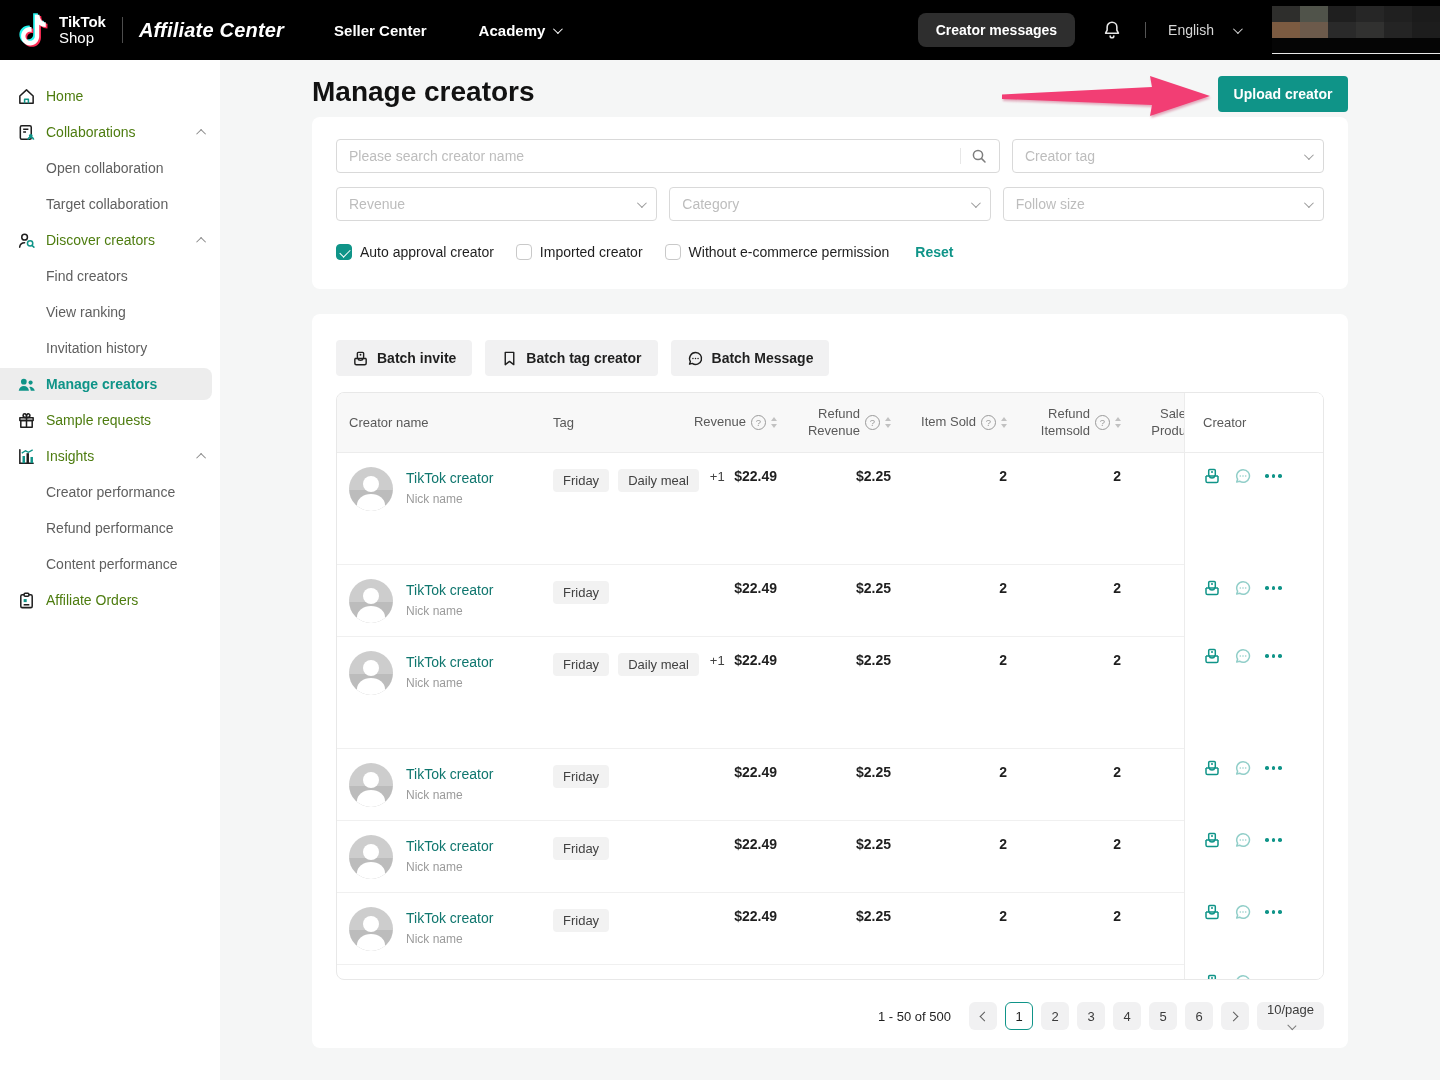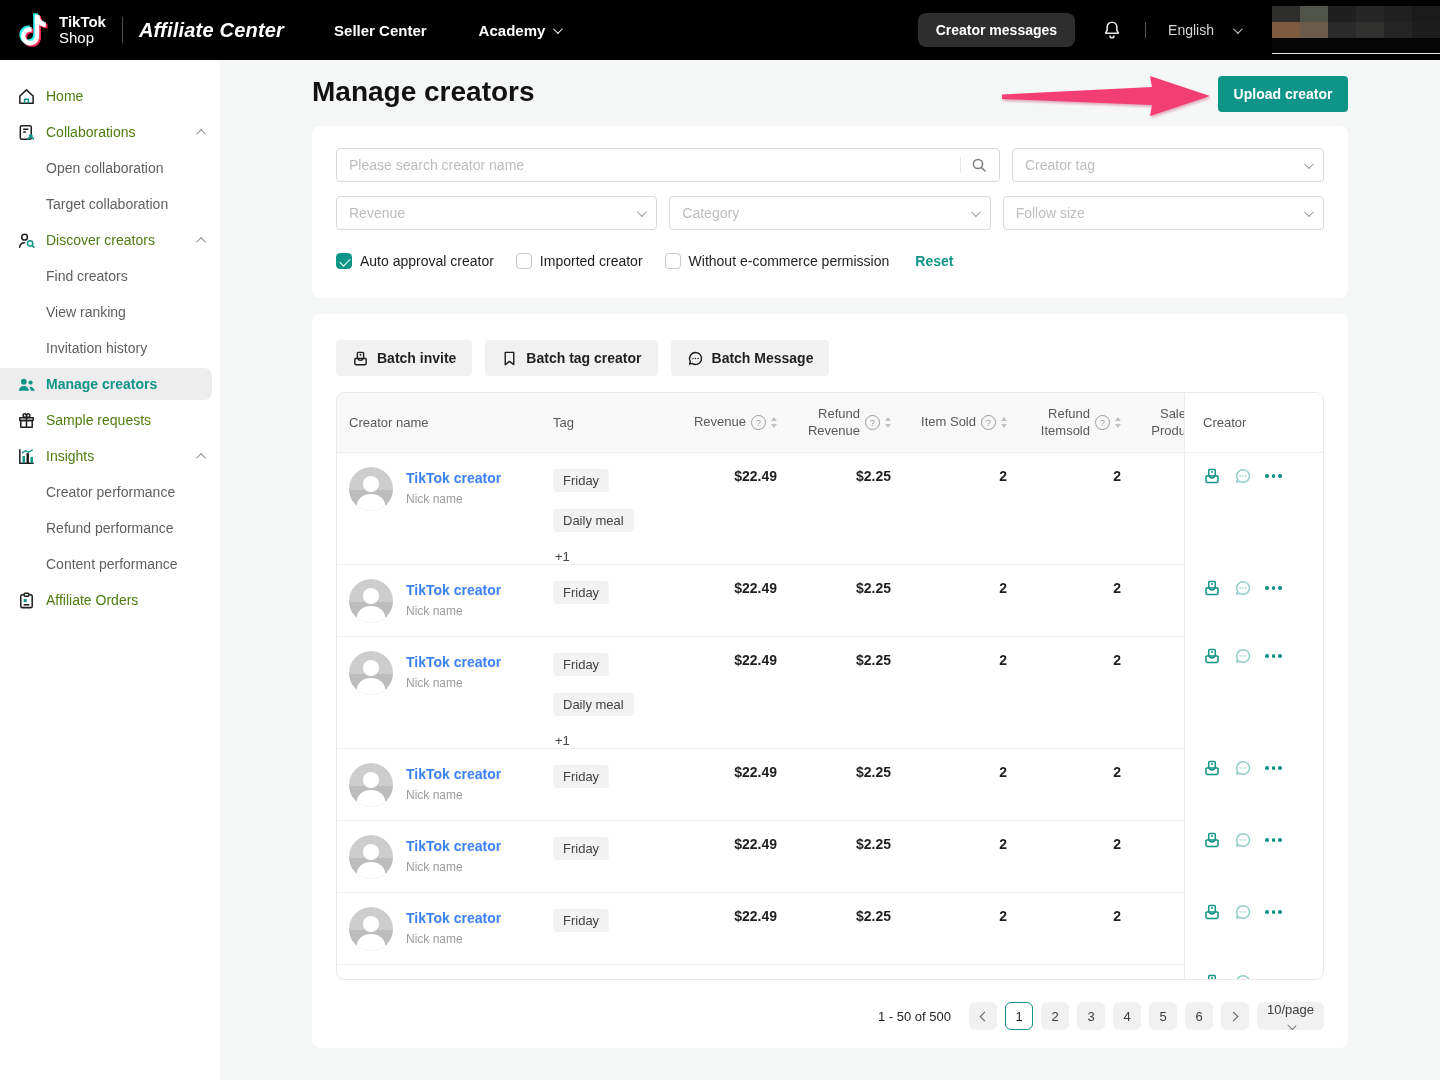--- a/index.html
+++ b/index.html
@@ -34,21 +34,21 @@
   .side-item .chev-up { margin-left:auto; width:7px; height:7px; border-right:1.5px solid #8a8a8a; border-bottom:1.5px solid #8a8a8a; transform:rotate(-135deg) translateY(-2px); }
   .side-sub { height:36px; display:flex; align-items:center; padding-left:46px; font-size:14px; color:#5f5f5f; cursor:pointer; }
   .side-item.active { background:#ededed; border-radius:0 8px 8px 0; margin-right:8px; color:#0F9488; font-weight:700; height:32px; margin-top:2px; margin-bottom:2px; }
 
   
   .page-title { position:absolute; left:312px; top:76px; font-size:28px; font-weight:700; color:#121212; }
   .upload-btn { position:absolute; left:1218px; top:76px; height:36px; width:130px; background:#0F9488; color:#fff; border:none; border-radius:4px; font-size:14px; font-weight:600; cursor:pointer; font-family:"Liberation Sans",sans-serif; }
   .arrow-anno { position:absolute; left:1000px; top:74px; width:214px; height:44px; filter:drop-shadow(1px 2px 1px rgba(190,30,80,.35)); pointer-events:none; z-index:20; }
 
   .card { position:absolute; background:#fff; border-radius:8px; }
-  .card-filters { left:312px; top:126px; width:1036px; height:172px; padding:22px 24px; }
+  .card-filters { left:312px; top:117px; width:1036px; height:172px; padding:22px 24px; }
   .f-row { display:flex; gap:12px; }
   .f-row + .f-row { margin-top:14px; }
   .input, .select { height:34px; border:1px solid #d9d9d9; border-radius:4px; background:#fff; display:flex; align-items:center; padding:0 12px; font-size:14px; color:#1f1f1f; cursor:text; }
   .select { cursor:pointer; }
   .placeholder { color:#bdbdbd; flex:1; font-size:14px; overflow:hidden; white-space:nowrap; }
   .search-wrap { flex:0 0 664px; }
   .search-divider { width:1px; height:16px; background:#e7e7e7; margin:0 10px 0 6px; }
   .select .chev { color:#9a9a9a; margin-left:8px; }
   .flex1 { flex:1; }
   .checks-row { margin-top:23px; display:flex; align-items:center; gap:22px; font-size:14px; }
@@ -79,23 +79,23 @@
   .cw-sold{width:116px;} .cw-rsold{width:114px;} .cw-sale{width:65px;}
 
   .trow { display:flex; align-items:flex-start; border-bottom:1px solid #f0f0f0; }
   .trow.tall { height:112px; } .trow.short { height:72px; } .trow.partial { height:20px; border-bottom:none; }
   .cell { padding-top:15px; font-size:14px; }
   .cell.num { text-align:right; font-weight:700; color:#1f1f1f; }
   .cw-name.cell { display:flex; gap:13px; padding-top:14px; }
   .avatar { width:44px; height:44px; border-radius:50%; background:linear-gradient(#cdcdcd 52%, #bcbcbc 52%); position:relative; overflow:hidden; flex:none; }
   .av-head { position:absolute; left:14px; top:9px; width:16px; height:16px; background:#fff; border-radius:50%; }
   .av-body { position:absolute; left:8px; top:27px; width:28px; height:22px; background:#fff; border-radius:50% 50% 0 0; }
-  .cname { font-weight:700; font-size:14px; color:#3b82f6; padding-top:3px; }
+  .cname { font-weight:400; font-size:14px; color:#0f766e; padding-top:3px; }
   .nick { font-size:12px; color:#9b9b9b; margin-top:6px; }
-  .cw-tag.cell { display:flex; flex-direction:column; align-items:flex-start; gap:17px; padding-top:16px; }
+  .cw-tag.cell { display:flex; flex-direction:row; align-items:flex-start; gap:9px; padding-top:16px; }
   .chip { background:#f2f2f2; border-radius:4px; padding:4px 10px; font-size:13px; color:#424242; white-space:nowrap; }
   .more-tags { font-size:13px; color:#424242; padding-left:2px; }
 
   
   .action-col { position:absolute; top:0; right:0; width:139px; height:100%; background:#fff; border-left:1px solid #ececec; z-index:5; }
   .action-head { height:60px; display:flex; align-items:center; padding-left:18px; font-size:13px; color:#595959; border-bottom:1px solid #ececec; background:#fff; }
   .act-group { position:absolute; left:18px; display:flex; align-items:center; gap:13px; }
   .act-dots { display:flex; gap:3px; cursor:pointer; padding:4px 0; }
   .act-dots i { width:3.5px; height:3.5px; border-radius:50%; background:#0F9488; display:block; }
   .icon-btn { cursor:pointer; display:flex; }

